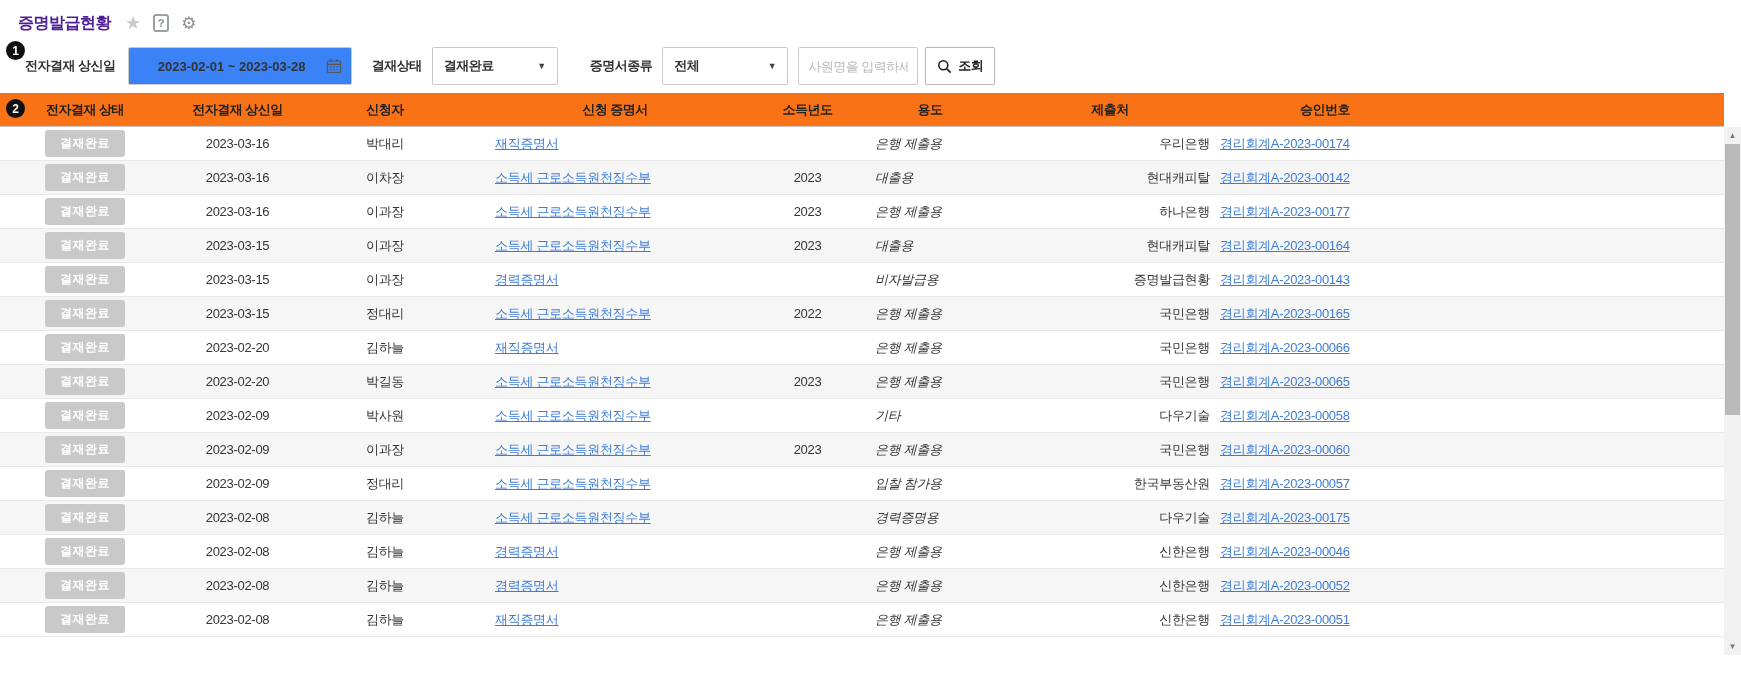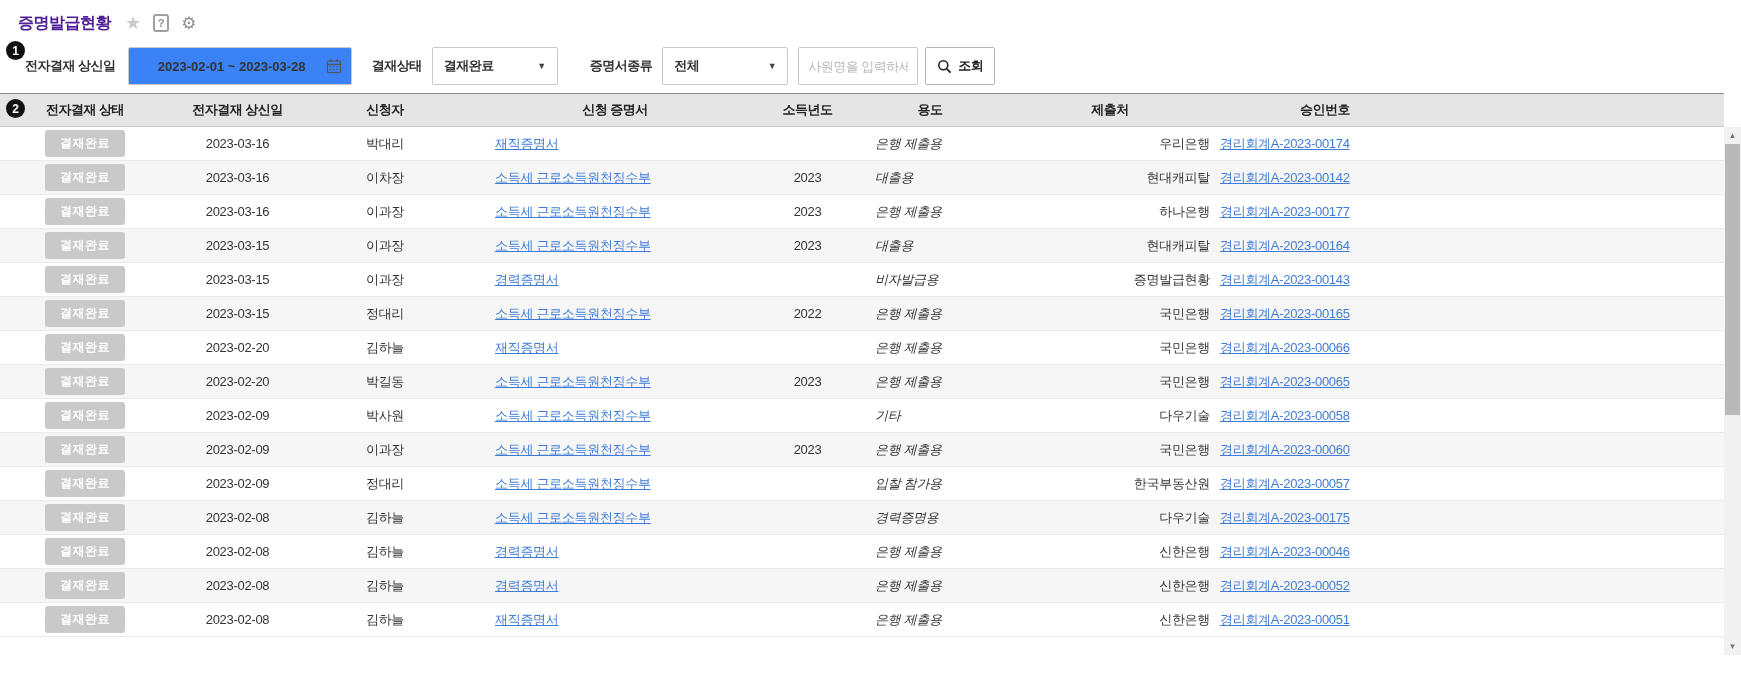--- a/index.html
+++ b/index.html
@@ -43,21 +43,21 @@
                 padding:0 9px;font-size:13px;color:#333;outline:none;font-family:inherit;}
   .search-input::placeholder{color:#b7b7b7;letter-spacing:-0.5px;}
   .search-btn{margin-left:7px;height:38px;border:1px solid #b5b5b5;border-radius:2px;background:#fff;
               display:flex;align-items:center;gap:6px;padding:0 11px;font-size:13px;font-weight:bold;
               color:#222;cursor:pointer;font-family:inherit;letter-spacing:-0.5px;}
 
   
   .table-wrap{position:absolute;top:93px;left:0;width:1724px;}
   .step2{position:absolute;left:6px;top:6px;}
   table{width:1724px;table-layout:fixed;border-collapse:collapse;}
-  thead th{height:33px;font-size:13px;font-weight:bold;color:#222;background:#e5e5e5;text-align:center;
+  thead th{height:33px;font-size:13px;font-weight:bold;color:#222;background:#f97316;text-align:center;
            border-top:1px solid #8c8c8c;border-bottom:1px solid #c8c8c8;letter-spacing:-0.5px;padding:0;}
   tbody td{height:34px;border-bottom:1px solid #e9e9e9;font-size:13px;color:#333;padding:0;
            vertical-align:middle;background:#fff;letter-spacing:-0.3px;}
   tr.alt td{background:#f6f6f6;}
   td.c,th.c{text-align:center;}
   td.cert{text-align:left;padding-left:30px;}
   td.purpose{text-align:left;padding-left:25px;font-style:italic;}
   td.submit{text-align:right;padding-left:10px;}
   td.approval{text-align:left;padding-left:10px;}
   .status-badge{display:inline-block;background:var(--status-badge-bg);color:var(--status-badge-text);

